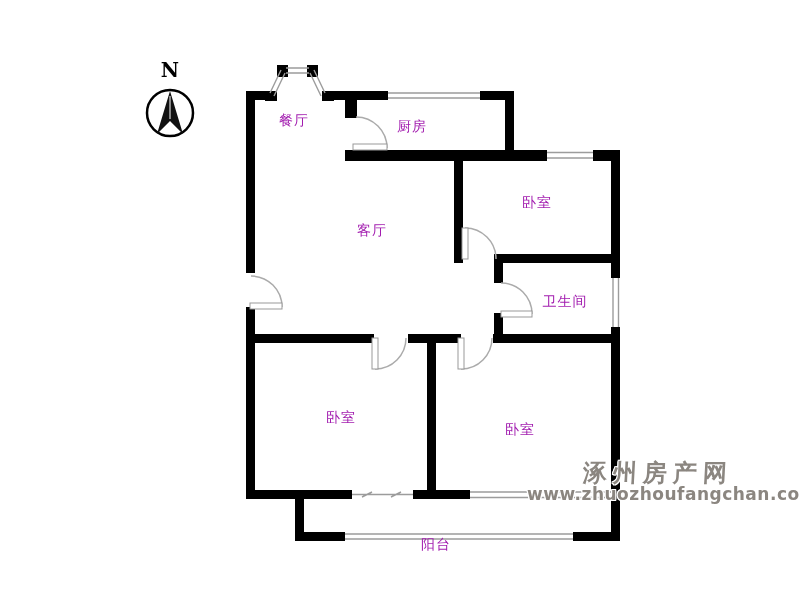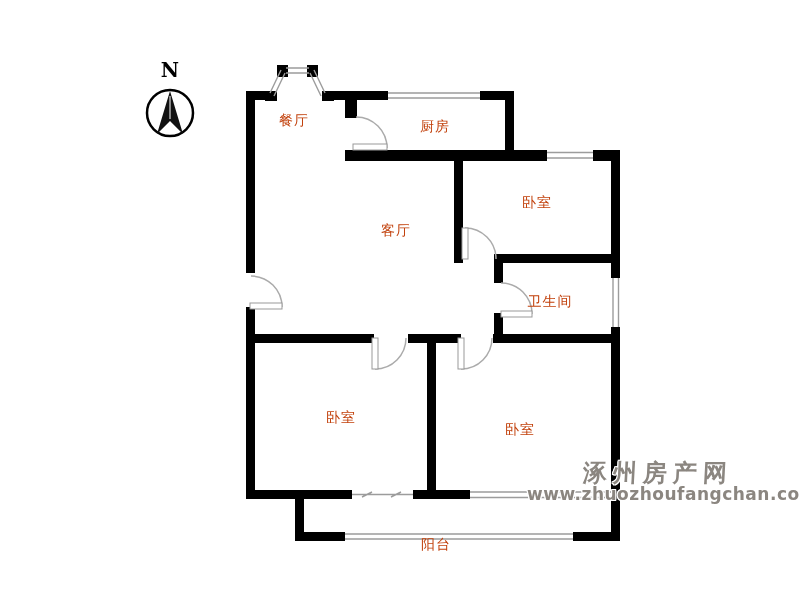--- a/index.html
+++ b/index.html
@@ -3,21 +3,21 @@
 <meta charset="utf-8">
 <style>
   html,body{margin:0;padding:0;background:#fff;}
   .stage{
     position:relative;width:800px;height:600px;background:#ffffff;overflow:hidden;
     font-family:"DejaVu Sans","Liberation Sans",sans-serif;
   }
   .plan-svg{position:absolute;left:0;top:0;width:800px;height:600px;}
   .room-label{
     position:absolute;transform:translate(-50%,-50%);
-    font-size:14px;color:#c2410c;letter-spacing:1px;white-space:nowrap;
+    font-size:14px;color:#a21caf;letter-spacing:1px;white-space:nowrap;
     font-family:Liberation Sans, sans-serif;
   }
   .wm{
     position:absolute;font-weight:bold;color:#8b8680;white-space:nowrap;
     text-shadow:-1px -1px 0 #fff,1px -1px 0 #fff,-1px 1px 0 #fff,1px 1px 0 #fff,
                  0 -1px 0 #fff,0 1px 0 #fff,-1px 0 0 #fff,1px 0 0 #fff;
     font-family:"DejaVu Sans","Liberation Sans",sans-serif;
     z-index:5;
   }
   .wm-name{left:583px;top:457px;font-size:24px;letter-spacing:6px;transform:skewX(-3deg);}
@@ -121,24 +121,24 @@
     <g>
       <circle cx="170" cy="113" r="23" fill="none" stroke="#000" stroke-width="2.5"></circle>
       <polygon points="170,91 183,134 170,121 157,134" fill="#111"></polygon>
       <line x1="170" y1="96" x2="170" y2="119" stroke="#ffffff" stroke-width="1"></line>
     </g>
   </svg>
 
   <div class="compass-n">N</div>
 
   <div class="room-label" style="left:294px;top:121px">餐厅</div>
-  <div class="room-label" style="left:435px;top:127px">厨房</div>
+  <div class="room-label" style="left:412px;top:127px">厨房</div>
   <div class="room-label" style="left:537px;top:203px">卧室</div>
-  <div class="room-label" style="left:396px;top:231px">客厅</div>
-  <div class="room-label" style="left:550px;top:302px">卫生间</div>
+  <div class="room-label" style="left:372px;top:231px">客厅</div>
+  <div class="room-label" style="left:565px;top:302px">卫生间</div>
   <div class="room-label" style="left:341px;top:418px">卧室</div>
   <div class="room-label" style="left:520px;top:430px">卧室</div>
   <div class="room-label" style="left:436px;top:545px">阳台</div>
 
   <div class="wm wm-name">涿州房产网</div>
   <div class="wm wm-url">www.zhuozhoufangchan.com</div>
 
 </div>
 
 </body></html>

